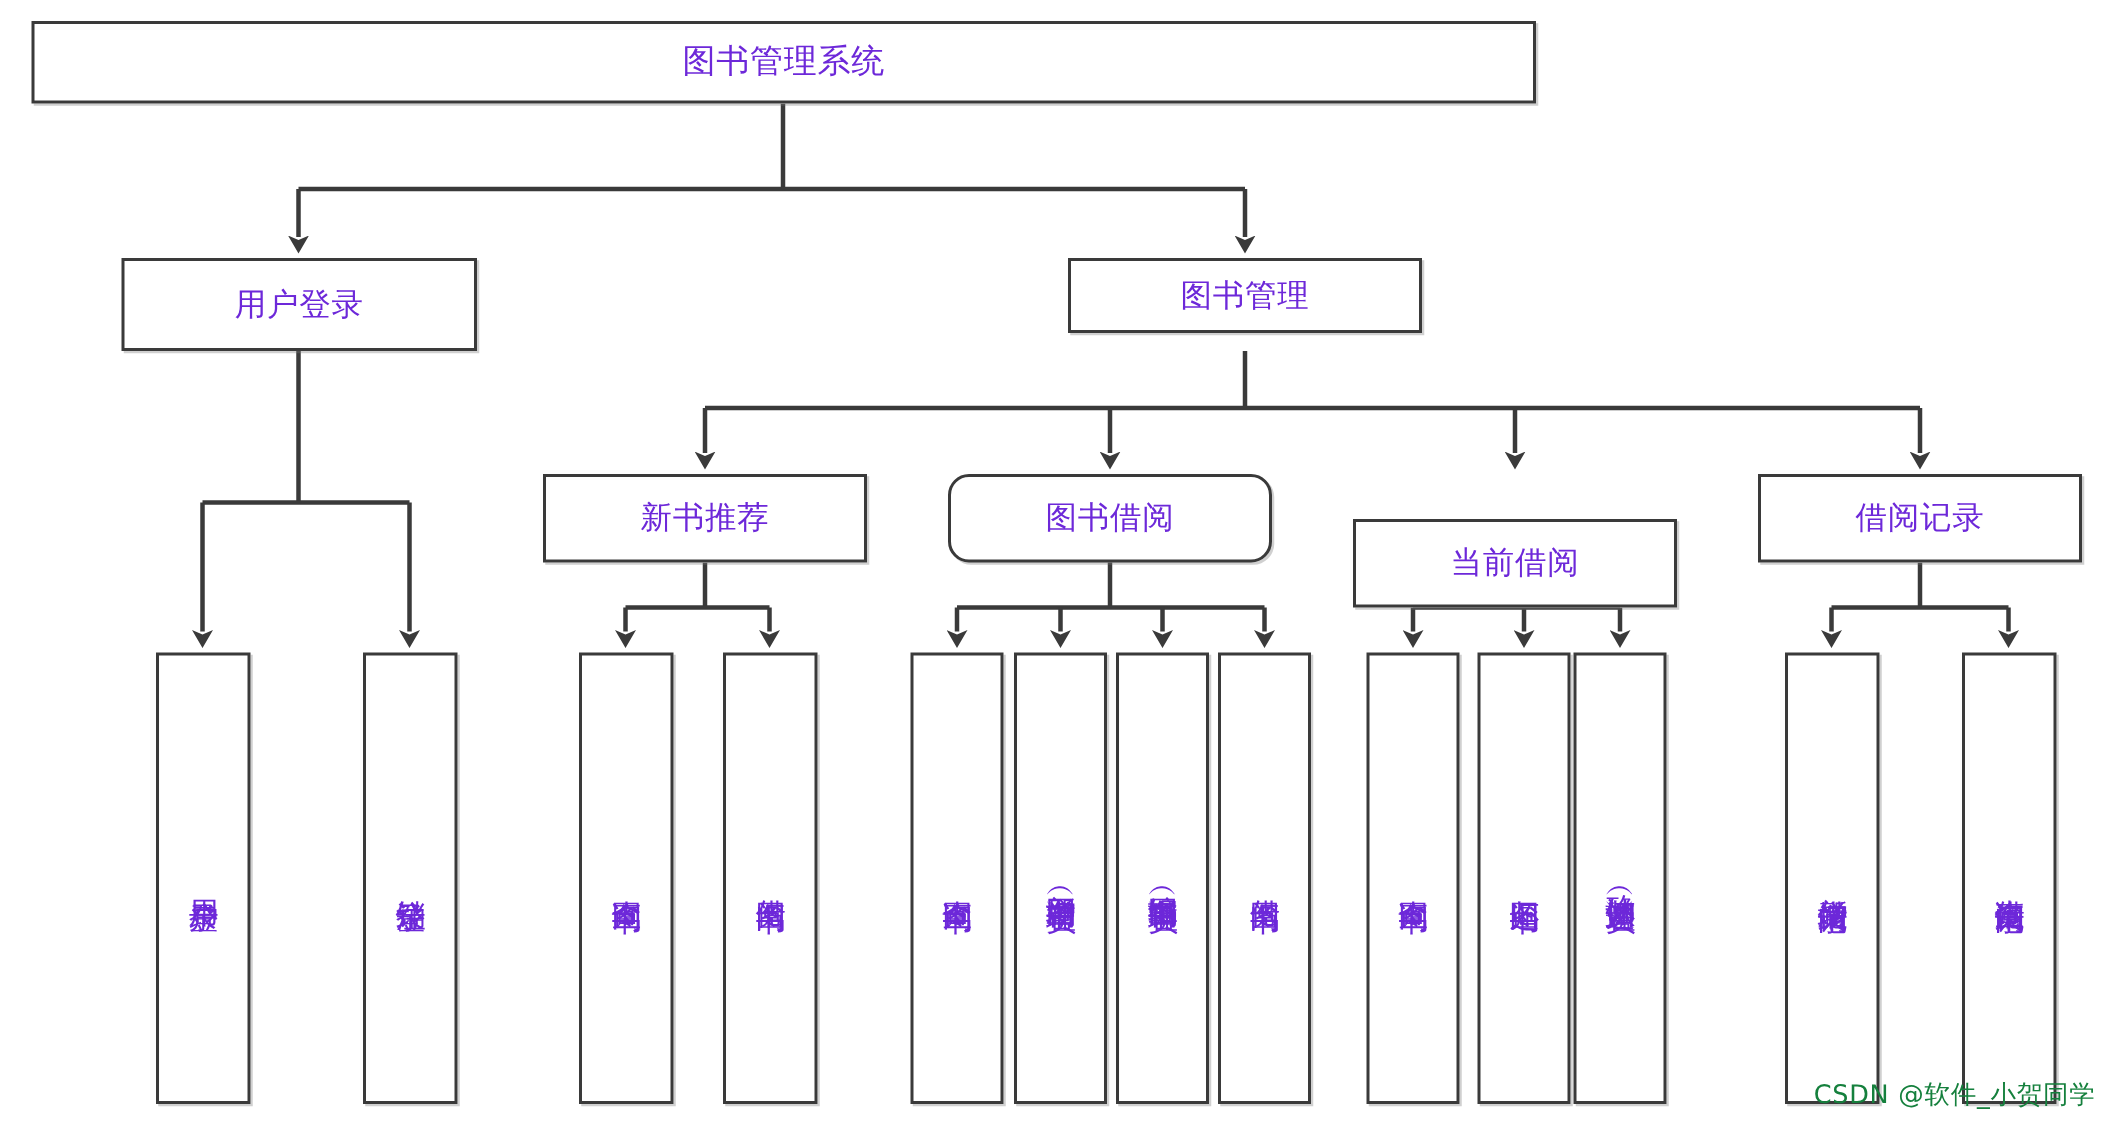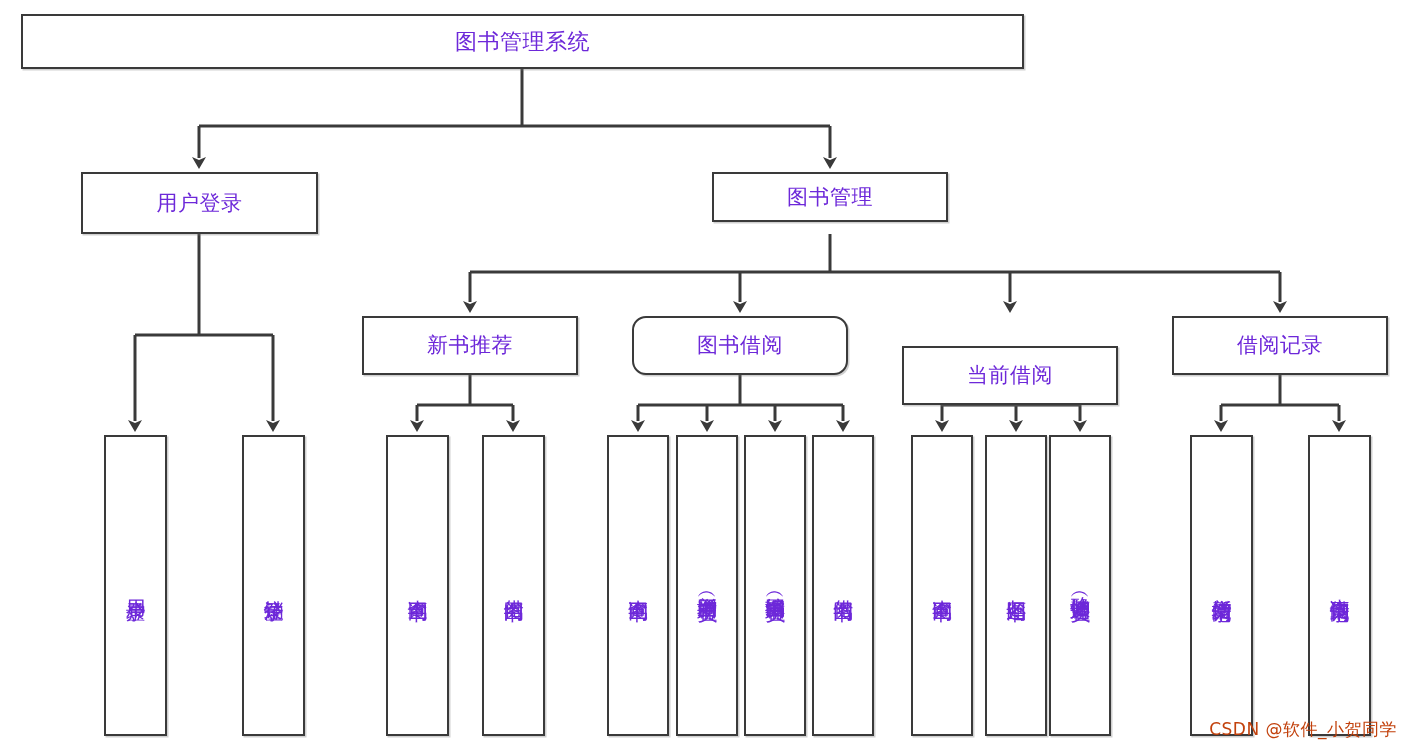--- a/index.html
+++ b/index.html
@@ -61,21 +61,21 @@
     text-orientation: upright;
     line-height: 1.08;
     letter-spacing: 1px;
     white-space: nowrap;
   }
   .watermark {
     position: absolute;
     right: 8px;
     bottom: 6px;
     font-size: 17px;
-    color: #c2410c;
+    color: #15803d;
     letter-spacing: 0.5px;
     z-index: 3;
     white-space: nowrap;
   }
 </style>
 </head>
 <body>
 
 <div id="canvas">
 

